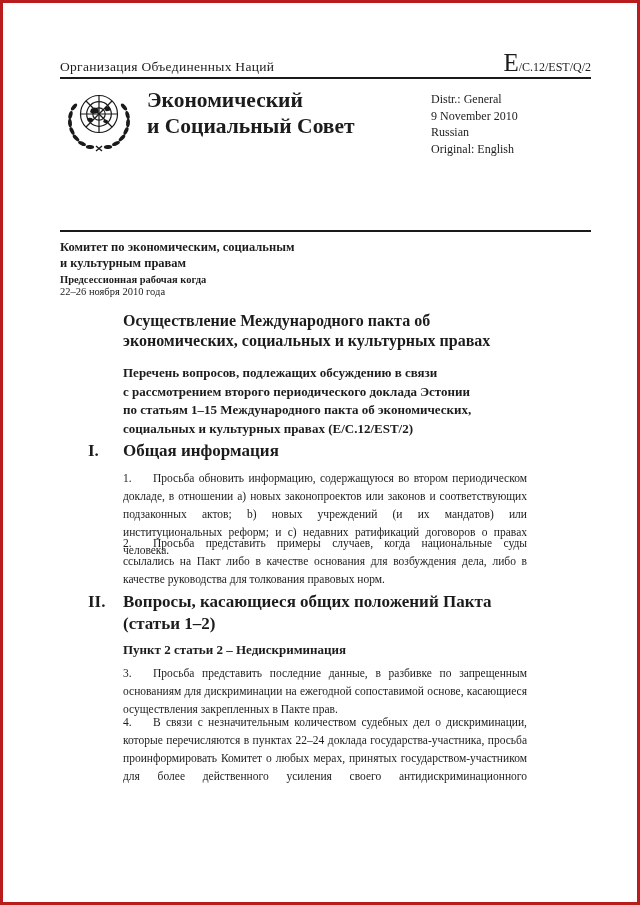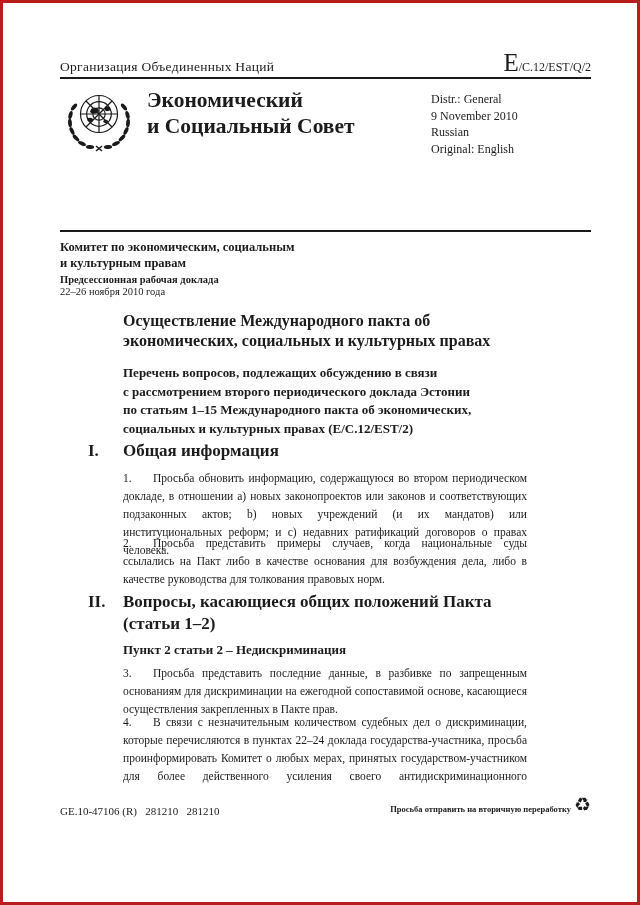--- a/index.html
+++ b/index.html
@@ -183,21 +183,21 @@
   <div class="distr-block ml">Distr.: General
 9 November 2010
 Russian
 Original: English</div>
 
   <div class="rule-mid"></div>
 
   <div class="committee">
     <div class="committee-name ml">Комитет по экономическим, социальным
 и культурным правам</div>
-    <div class="working-group">Предсессионная рабочая доклада</div>
+    <div class="working-group">Предсессионная рабочая когда</div>
     <div class="session-dates">22–26 ноября 2010 года</div>
   </div>
 
   <div class="doc-title ml">Осуществление Международного пакта об
 экономических, социальных и культурных правах</div>
 
   <div class="doc-subtitle ml">Перечень вопросов, подлежащих обсуждению в связи
 с рассмотрением второго периодического доклада Эстонии
 по статьям 1–15 Международного пакта об экономических,
 социальных и культурных правах (E/C.12/EST/2)</div>
@@ -216,21 +216,14 @@
     <span class="ml">Вопросы, касающиеся общих положений Пакта
 (статьи 1–2)</span>
   </div>
 
   <div class="subheading">Пункт 2 статьи 2 – Недискриминация</div>
 
   <p class="body-para p3"><span class="pnum">3.</span><span>Просьба представить последние данные, в разбивке по запрещенным основаниям для дискриминации на ежегодной сопоставимой основе, касающиеся осуществления закрепленных в Пакте прав.</span></p>
 
   <p class="body-para p4"><span class="pnum">4.</span><span>В связи с незначительным количеством судебных дел о дискриминации, которые перечисляются в пунктах 22–24 доклада государства-участника, просьба проинформировать Комитет о любых мерах, принятых государством-участником для более действенного усиления своего антидискриминационного</span></p>
 
-  <div class="footer">
-    <span class="footer-left">GE.10-47106 (R)   281210   281210</span>
-    <span class="footer-right">
-      <span class="recycle-note">Просьба отправить на вторичную переработку</span>
-      <span class="recycle-icon">♻</span>
-    </span>
-  </div>
 
 </div>
 
 </body></html>

